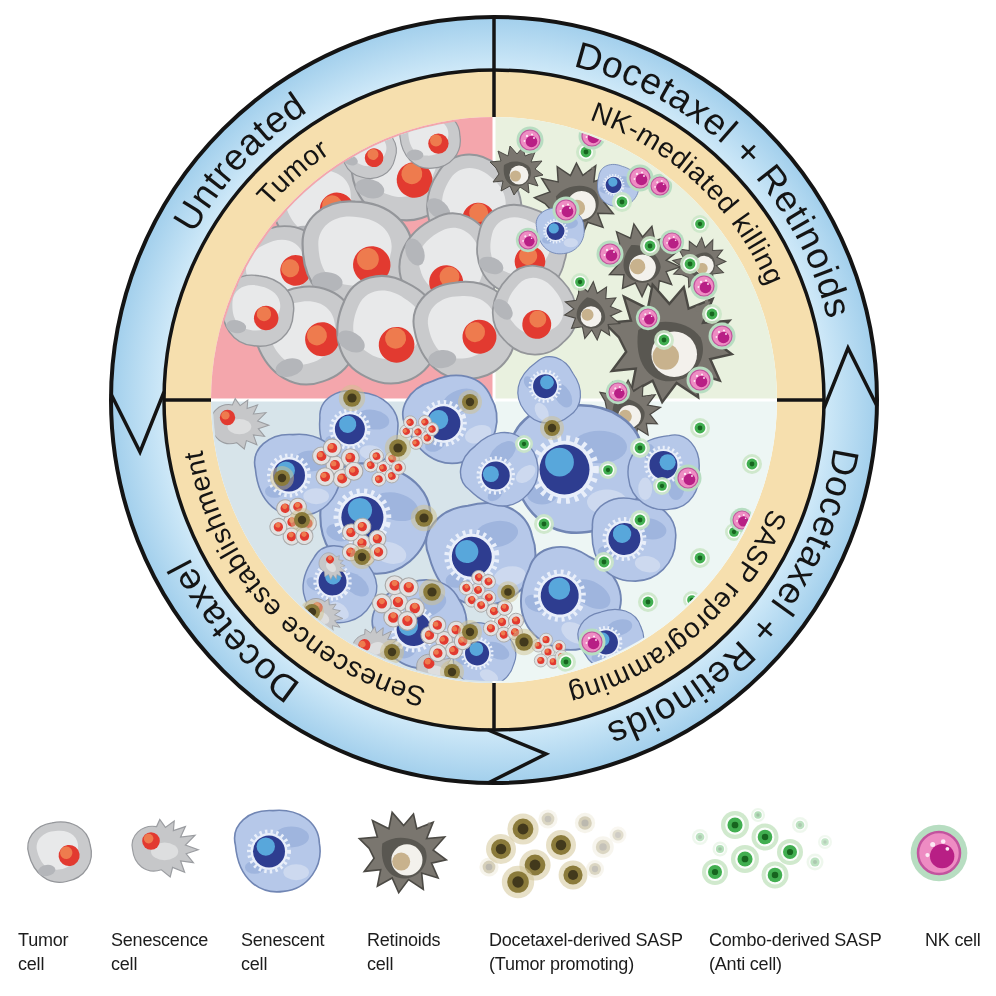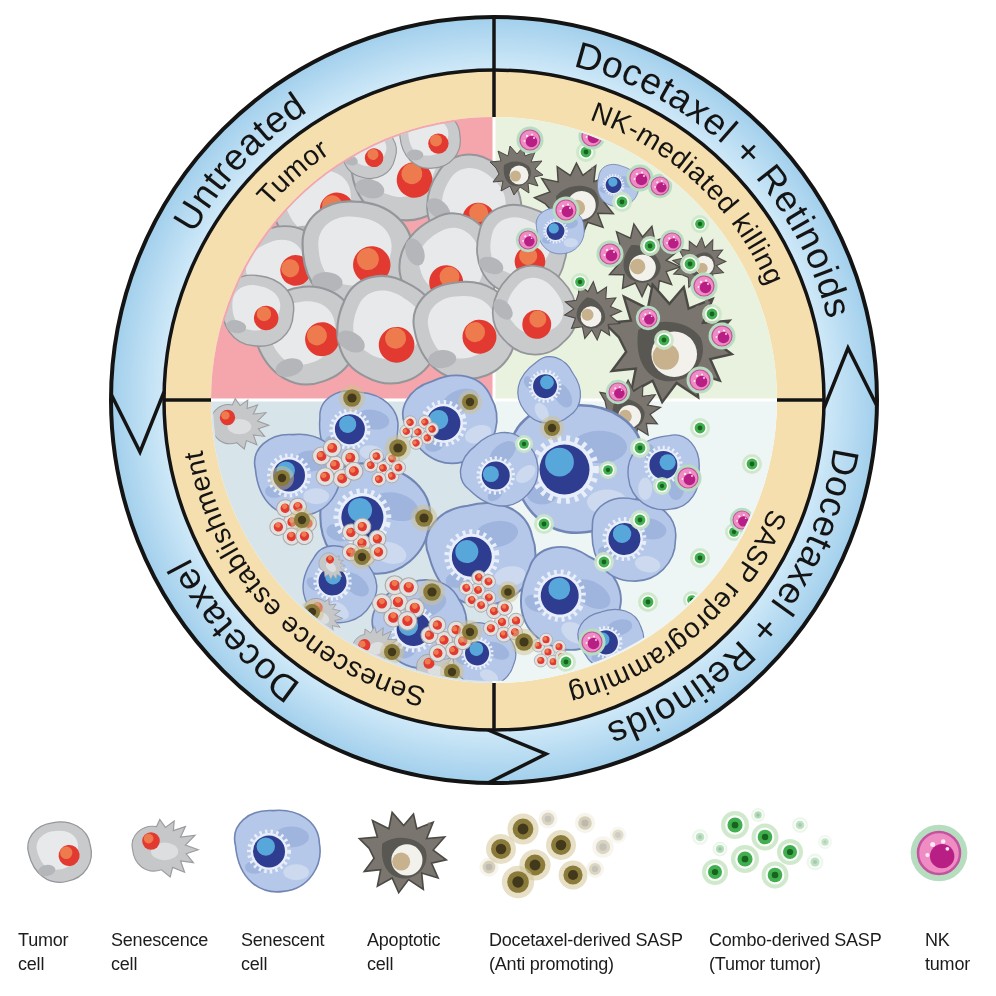--- a/index.html
+++ b/index.html
@@ -298,59 +298,59 @@
       <svg class="licon" style="left:-24px;top:10px" width="120" height="100" viewBox="0 0 120 100">
           <use href="#sym-sen" transform="translate(60 48) scale(0.8) rotate(0)"></use>
         </svg>
       <div class="llabel">Senescent
 cell</div>
     </div>
     <div class="litem" style="left:367px;width:120px">
       <svg class="licon" style="left:-25px;top:10px" width="120" height="100" viewBox="0 0 120 100">
           <use href="#sym-apop" transform="translate(60 50) scale(0.82) rotate(0)"></use>
         </svg>
-      <div class="llabel">Apoptotic
+      <div class="llabel">Retinoids
 cell</div>
     </div>
     <div class="litem" style="left:489px;width:210px">
       <svg class="licon" style="left:-16px;top:10px" width="180" height="100" viewBox="0 0 180 100">
           <use href="#sym-olive" transform="translate(50 24) scale(1.3) rotate(0)"></use>
           <use href="#sym-olive" transform="translate(28 44) scale(1.25) rotate(0)"></use>
           <use href="#sym-olive" transform="translate(62 60) scale(1.3) rotate(0)"></use>
           <use href="#sym-olive" transform="translate(88 40) scale(1.25) rotate(0)"></use>
           <use href="#sym-olive" transform="translate(45 77) scale(1.35) rotate(0)"></use>
           <use href="#sym-olive" transform="translate(100 70) scale(1.2) rotate(0)"></use>
           <use href="#sym-olive" transform="translate(16 62) scale(0.8) rotate(0)" opacity="0.35"></use>
           <use href="#sym-olive" transform="translate(75 14) scale(0.8) rotate(0)" opacity="0.3"></use>
           <use href="#sym-olive" transform="translate(112 18) scale(0.85) rotate(0)" opacity="0.35"></use>
           <use href="#sym-olive" transform="translate(130 42) scale(0.9) rotate(0)" opacity="0.3"></use>
           <use href="#sym-olive" transform="translate(122 64) scale(0.75) rotate(0)" opacity="0.3"></use>
           <use href="#sym-olive" transform="translate(145 30) scale(0.7) rotate(0)" opacity="0.25"></use>
         </svg>
       <div class="llabel">Docetaxel-derived SASP
-(Anti promoting)</div>
+(Tumor promoting)</div>
     </div>
     <div class="litem" style="left:709px;width:200px">
       <svg class="licon" style="left:-29px;top:10px" width="180" height="100" viewBox="0 0 180 100">
           <use href="#sym-green" transform="translate(55 20) scale(1.4) rotate(0)"></use>
           <use href="#sym-green" transform="translate(85 32) scale(1.35) rotate(0)"></use>
           <use href="#sym-green" transform="translate(65 54) scale(1.4) rotate(0)"></use>
           <use href="#sym-green" transform="translate(95 70) scale(1.35) rotate(0)"></use>
           <use href="#sym-green" transform="translate(110 47) scale(1.3) rotate(0)"></use>
           <use href="#sym-green" transform="translate(35 67) scale(1.3) rotate(0)"></use>
           <use href="#sym-green" transform="translate(20 32) scale(0.8) rotate(0)" opacity="0.35"></use>
           <use href="#sym-green" transform="translate(40 44) scale(0.75) rotate(0)" opacity="0.4"></use>
           <use href="#sym-green" transform="translate(120 20) scale(0.8) rotate(0)" opacity="0.35"></use>
           <use href="#sym-green" transform="translate(135 57) scale(0.85) rotate(0)" opacity="0.35"></use>
           <use href="#sym-green" transform="translate(78 10) scale(0.7) rotate(0)" opacity="0.4"></use>
           <use href="#sym-green" transform="translate(145 37) scale(0.7) rotate(0)" opacity="0.3"></use>
         </svg>
       <div class="llabel">Combo-derived SASP
-(Tumor tumor)</div>
+(Anti cell)</div>
     </div>
     <div class="litem" style="left:925px;width:70px">
       <svg class="licon" style="left:-28px;top:10px" width="90" height="100" viewBox="0 0 90 100">
           <use href="#sym-nk" transform="translate(42 48) scale(2.1) rotate(0)"></use>
         </svg>
-      <div class="llabel">NK tumor</div>
+      <div class="llabel">NK cell</div>
     </div>
   </div>
 </div>
 
 </body></html>

